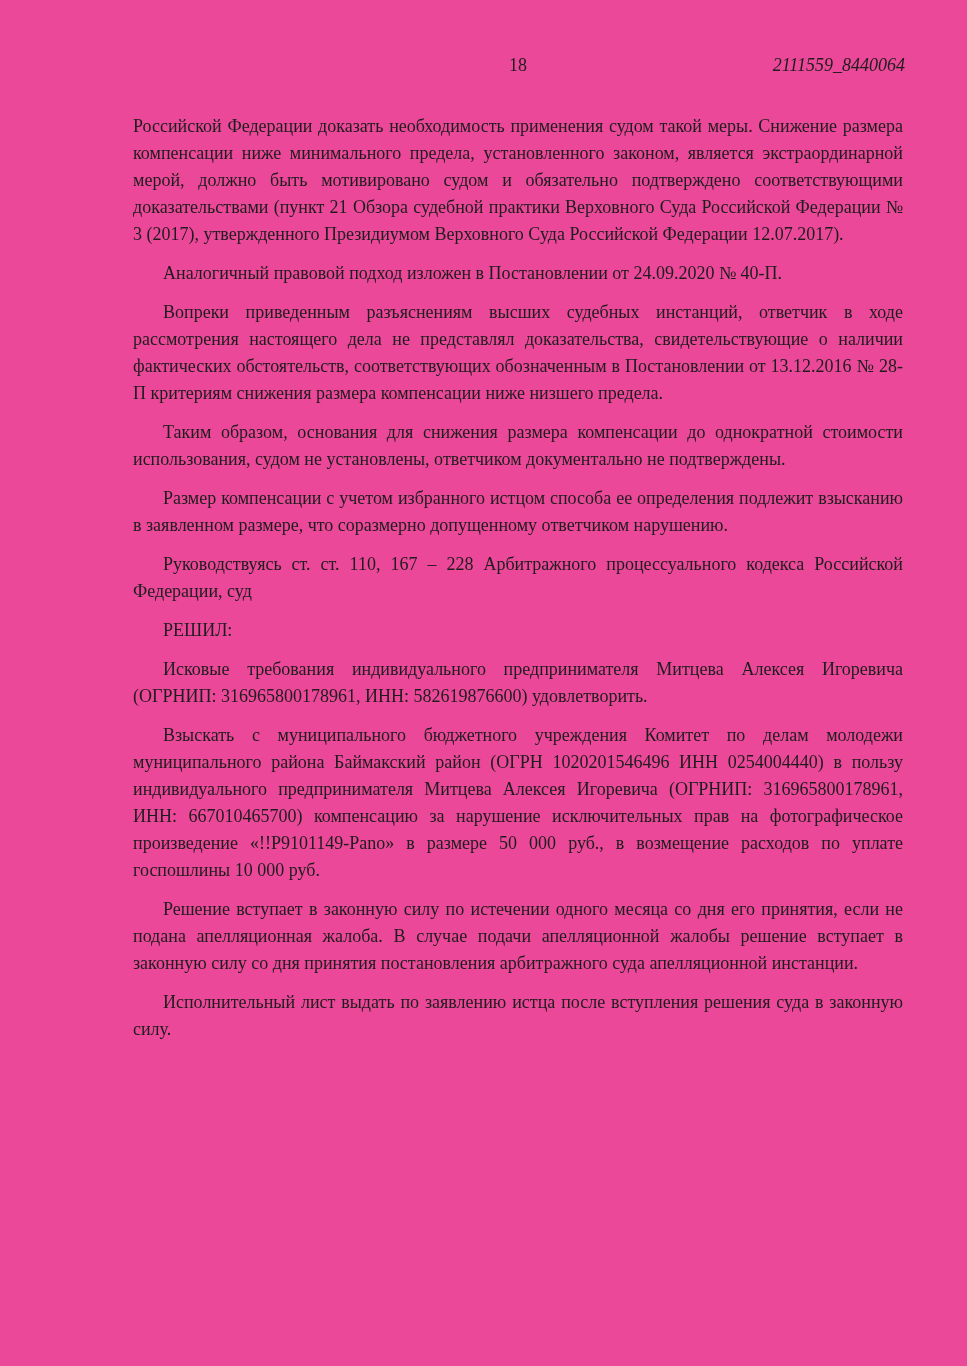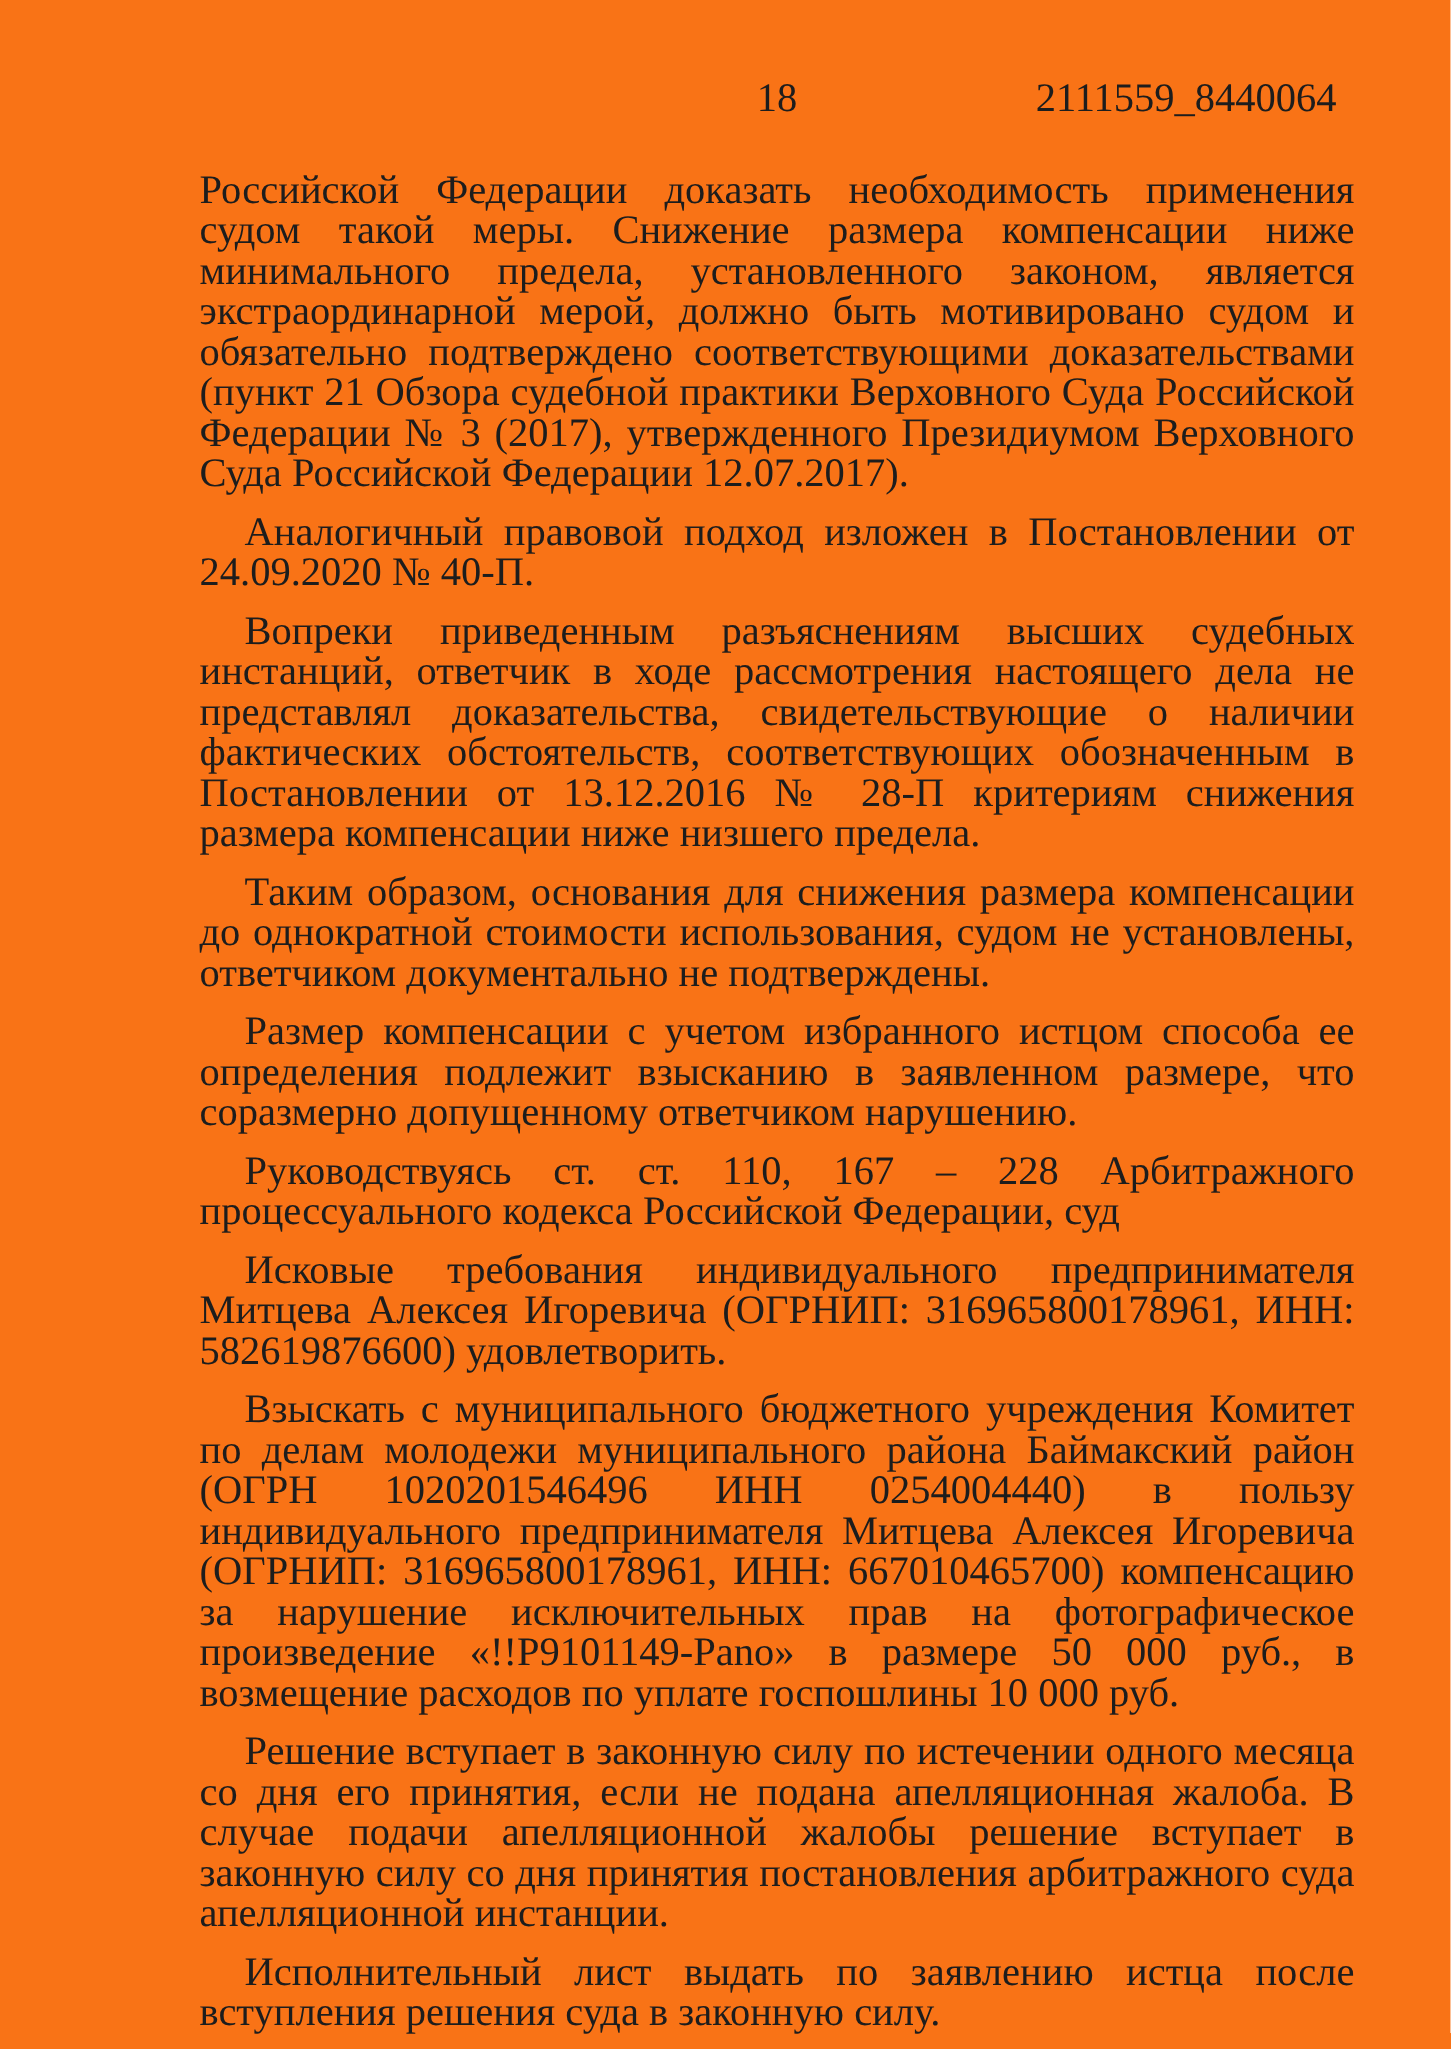--- a/index.html
+++ b/index.html
@@ -5,44 +5,45 @@
   html, body {
     margin: 0;
     padding: 0;
     background: #ffffff;
   }
   .page {
     position: relative;
     width: 967px;
     height: 1366px;
     box-sizing: border-box;
-    background: #f97316;
+    background: #ec4899;
     padding: 52px 52px 40px 121px;
     font-family: "Liberation Serif", "DejaVu Serif", serif;
     color: #1d1d1d;
-    font-size: 27px;
+    font-size: 18px;
     line-height: 27px;
     overflow: hidden;
   }
   .page-header {
     position: relative;
     height: 27px;
     margin-bottom: 34px;
   }
   .page-number {
     position: absolute;
     left: 0;
     right: 0;
     text-align: center;
   }
   .case-number {
     position: absolute;
-    right: 24px;
+    right: 10px;
     top: 0;
     white-space: nowrap;
+    font-style: italic;
   }
   .doc-body p.para {
     margin: 12px;
     text-align: justify;
     text-justify: inter-word;
     text-indent: 30px;
   }
   .doc-body p.para.no-indent {
     text-indent: 0;
   }
@@ -63,20 +64,21 @@
   </div>
 
   <div class="doc-body">
     <p class="para no-indent">Российской Федерации доказать необходимость применения судом такой меры. Снижение размера компенсации ниже минимального предела, установленного законом, является экстраординарной мерой, должно быть мотивировано судом и обязательно подтверждено соответствующими доказательствами (пункт 21 Обзора судебной практики Верховного Суда Российской Федерации № 3 (2017), утвержденного Президиумом Верховного Суда Российской Федерации 12.07.2017).</p>
     <p class="para">Аналогичный правовой подход изложен в Постановлении от 24.09.2020 № 40-П.</p>
     <p class="para">Вопреки приведенным разъяснениям высших судебных инстанций, ответчик в ходе рассмотрения настоящего дела не представлял доказательства, свидетельствующие о наличии фактических обстоятельств, соответствующих обозначенным в Постановлении от 13.12.2016 № 28-П критериям снижения размера компенсации ниже низшего предела.</p>
     <p class="para">Таким образом, основания для снижения размера компенсации до однократной стоимости использования, судом не установлены, ответчиком документально не подтверждены.</p>
     <p class="para">Размер компенсации с учетом избранного истцом способа ее определения подлежит взысканию в заявленном размере, что соразмерно допущенному ответчиком нарушению.</p>
     <p class="para">Руководствуясь ст. ст. 110, 167 – 228 Арбитражного процессуального кодекса Российской Федерации, суд</p>
 
+    <p class="para resolution-heading">РЕШИЛ:</p>
 
     <p class="para">Исковые требования индивидуального предпринимателя Митцева Алексея Игоревича (ОГРНИП: 316965800178961, ИНН: 582619876600) удовлетворить.</p>
     <p class="para">Взыскать с муниципального бюджетного учреждения Комитет по делам молодежи муниципального района Баймакский район (ОГРН 1020201546496 ИНН 0254004440) в пользу индивидуального предпринимателя Митцева Алексея Игоревича (ОГРНИП: 316965800178961, ИНН: 667010465700) компенсацию за нарушение исключительных прав на фотографическое произведение «!!P9101149-Pano» в размере 50 000 руб., в возмещение расходов по уплате госпошлины 10 000 руб.</p>
     <p class="para">Решение вступает в законную силу по истечении одного месяца со дня его принятия, если не подана апелляционная жалоба. В случае подачи апелляционной жалобы решение вступает в законную силу со дня принятия постановления арбитражного суда апелляционной инстанции.</p>
     <p class="para">Исполнительный лист выдать по заявлению истца после вступления решения суда в законную силу.</p>
   </div>
 
 </div>
 
 </body></html>

